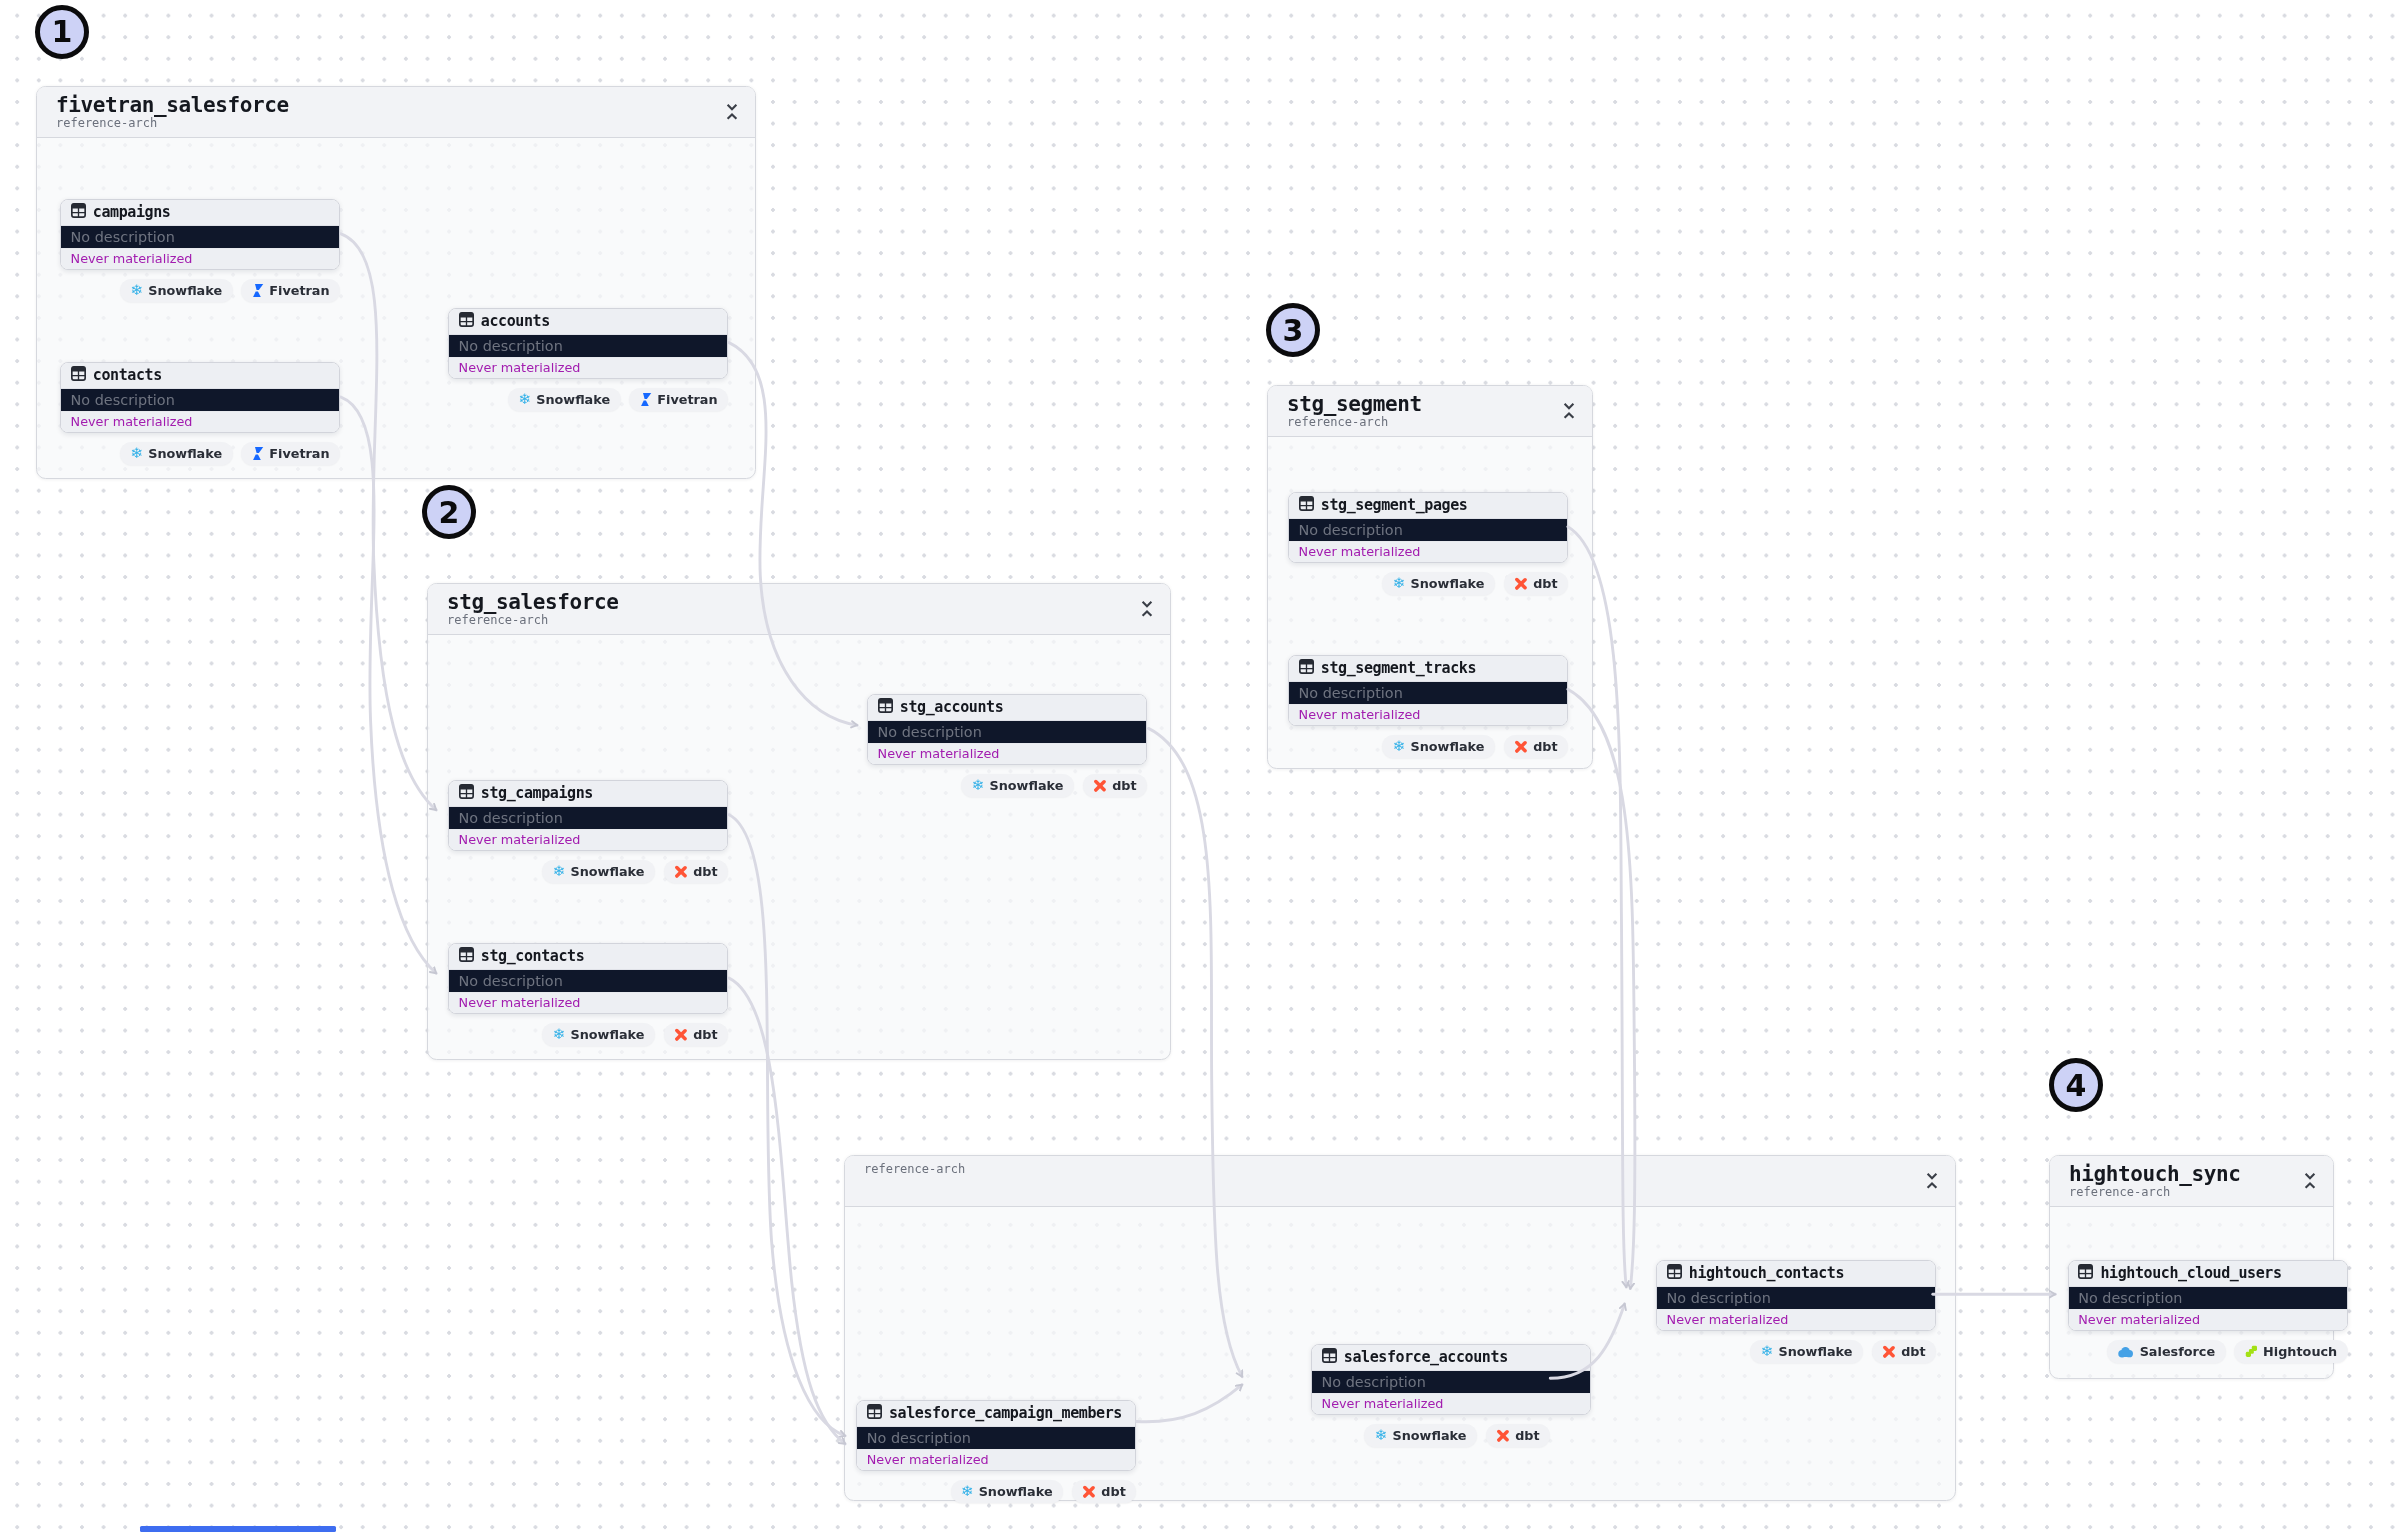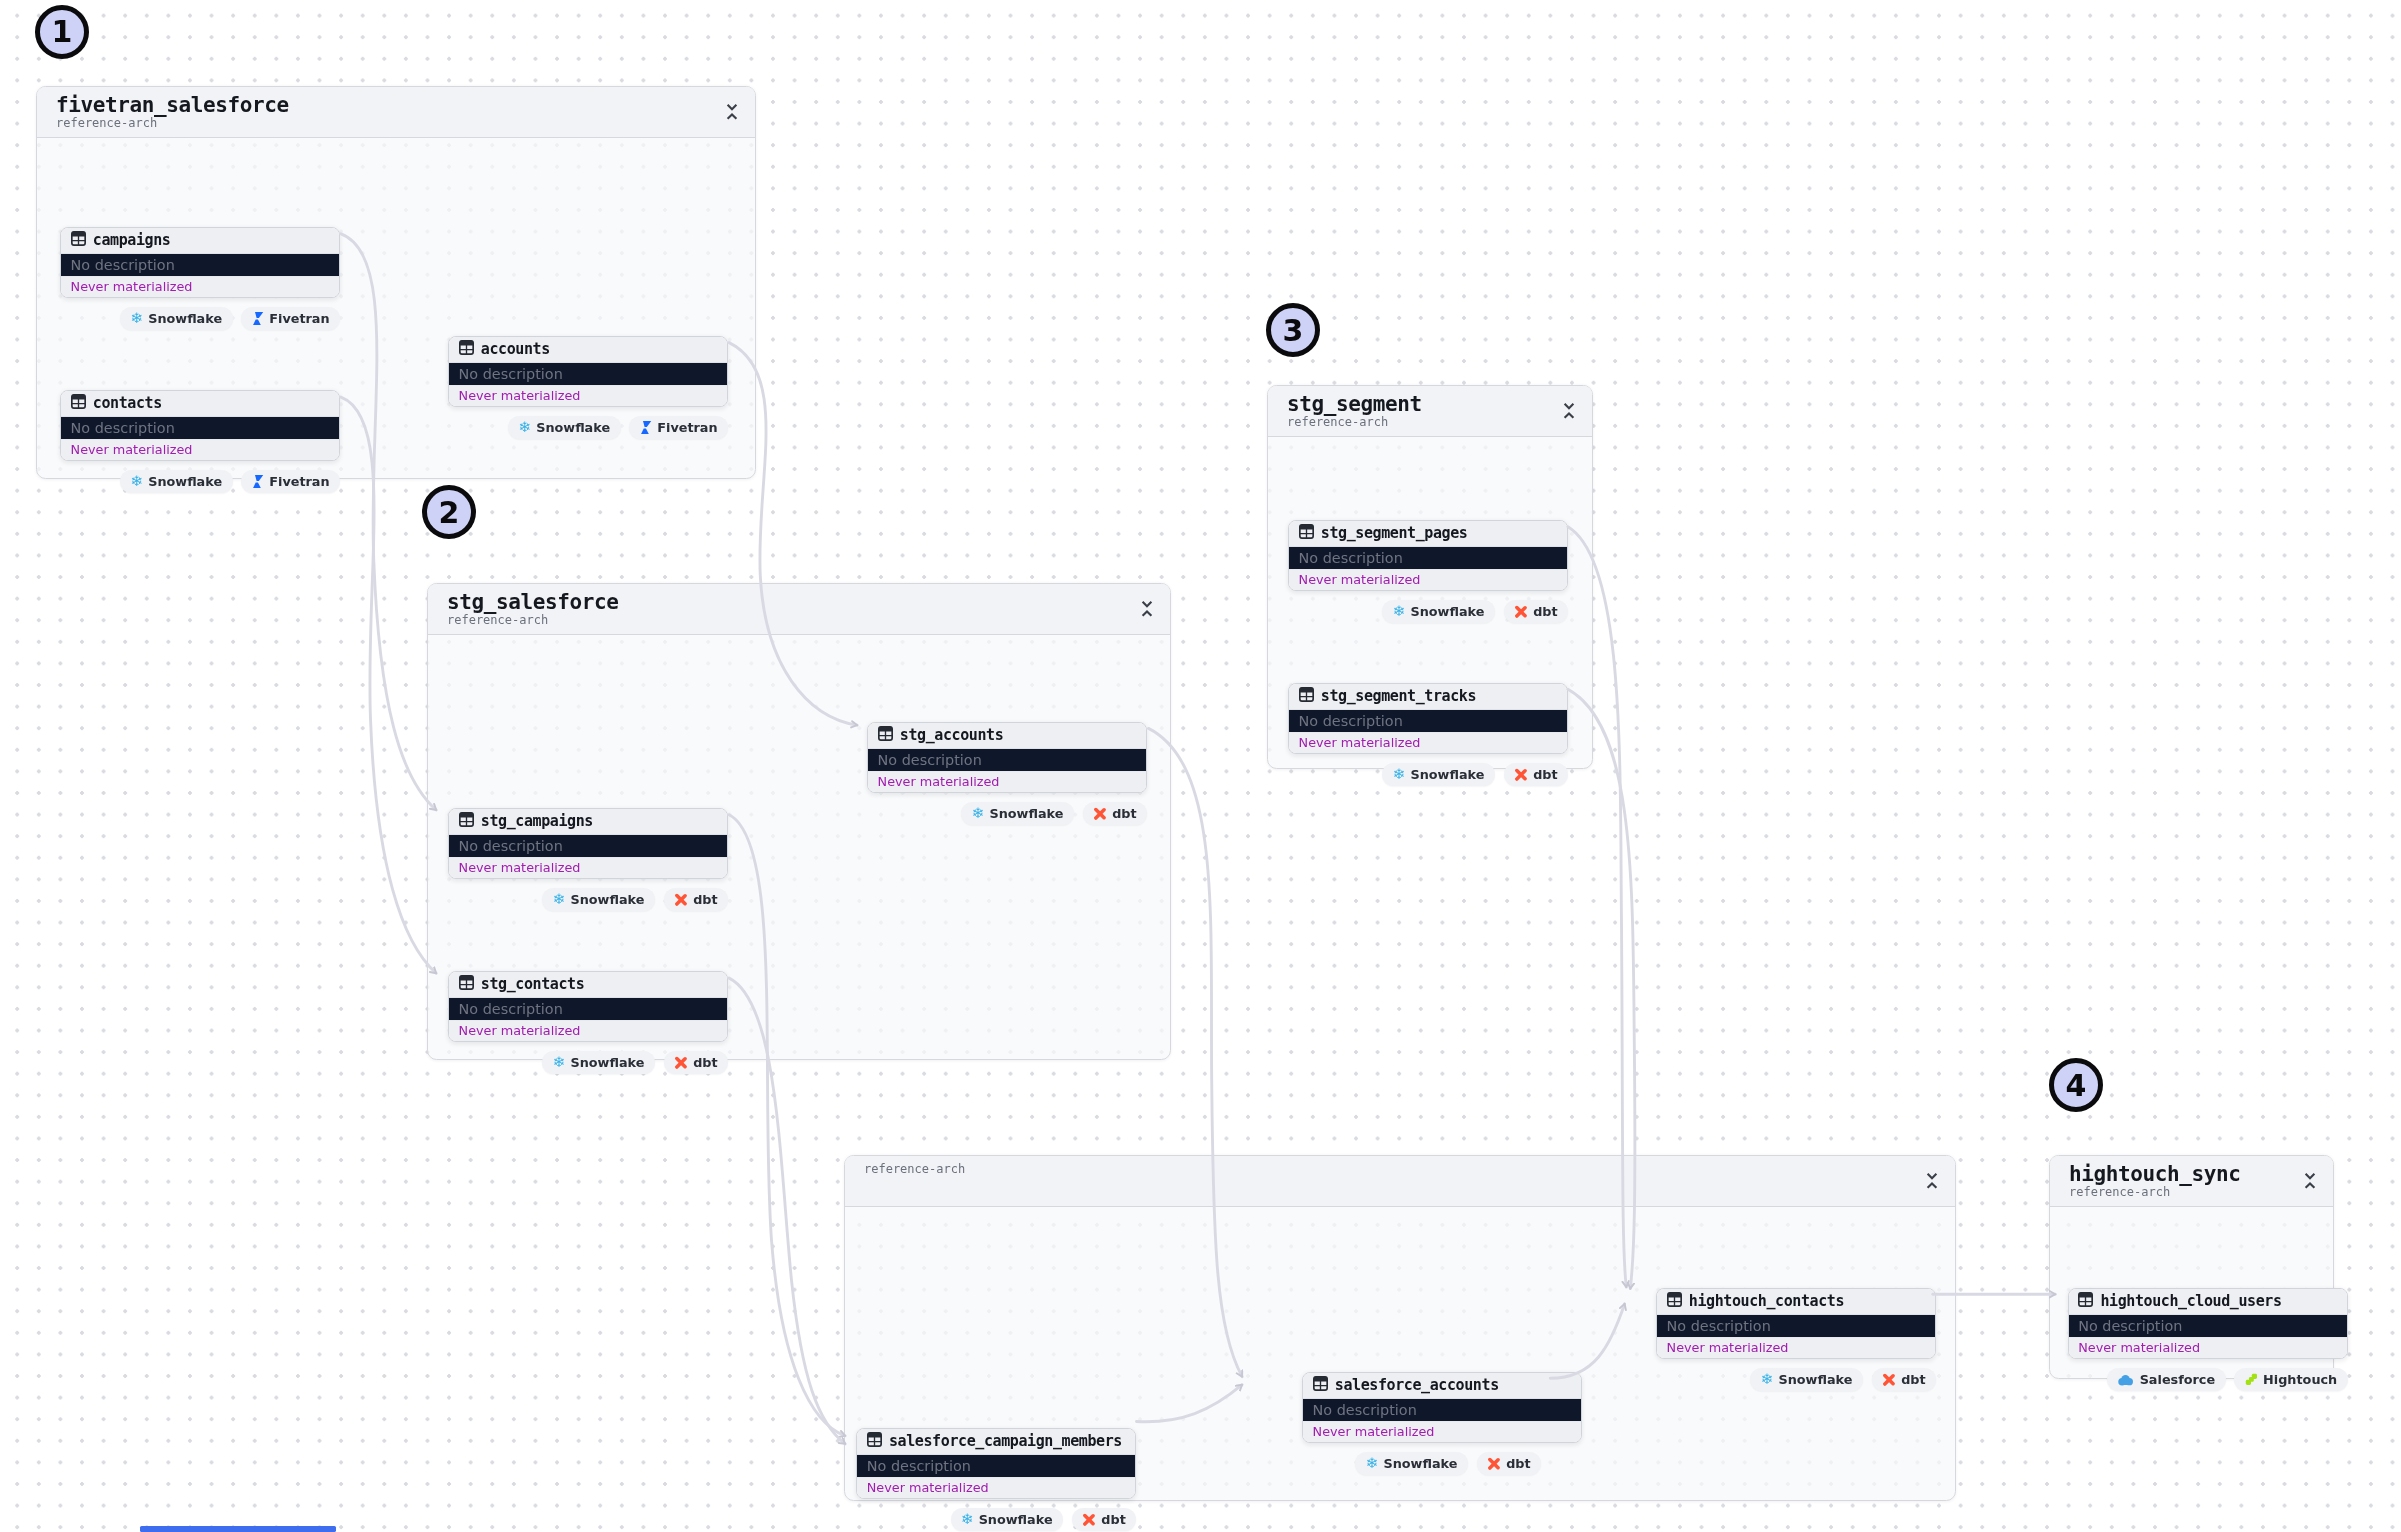--- a/index.html
+++ b/index.html
@@ -38,21 +38,21 @@
   }
   .group-sub {
     font-family: "DejaVu Sans Mono", monospace;
     font-size: 12px; line-height: 13.6px; color: #6b707c;
   }
   .collapse-btn {
     position: absolute; right: 14.4px; top: 16px;
     width: 17.6px; height: 19px; border: none; background: transparent; cursor: pointer;
   }
   
-  .node-wrap { position: absolute; width: 280px; margin-top: 28px; }
+  .node-wrap { position: absolute; width: 280px; }
   .node {
     position: relative; width: 280px;
     border: 1.6px solid #d2d4db; border-radius: 8px;
     background: #ffffff; overflow: hidden;
     box-shadow: 0 1.6px 4.8px rgba(15,20,40,0.09);
   }
   .node-title {
     height: 25.6px; background: #edeff3;
     display: flex; align-items: center; gap: 7.2px; padding: 0 9.6px;
     border-bottom: 0.8px solid #e0e2e8;
@@ -444,21 +444,21 @@
                   <rect x="7" y="-1" width="4.6" height="20" rx="2.3" transform="rotate(45 9 9)"></rect>
                   <rect x="7" y="-1" width="4.6" height="20" rx="2.3" transform="rotate(-45 9 9)"></rect>
                 </g>
               </svg>
             </span>
             <span>dbt</span>
           </span>
       </div>
     </div>
 
-    <div class="node-wrap" style="left:416px; top:188px;padding-left:41px;">
+    <div class="node-wrap" style="left:425px; top:188px;padding-left:41px;">
       <div class="node">
         <div class="node-title">
             <span class="bicon"><svg width="15" height="15" viewBox="0 0 18 18">
                 <rect x="1" y="1" width="16" height="16" rx="2.5" fill="none" stroke="#262a33" stroke-width="2"></rect>
                 <path d="M1,2.5 a2,2 0 0 1 2,-1.5 h12 a2,2 0 0 1 2,1.5 v4 h-16 z" fill="#262a33"></path>
                 <line x1="9" y1="6" x2="9" y2="17" stroke="#262a33" stroke-width="1.6"></line>
                 <line x1="1" y1="11.5" x2="17" y2="11.5" stroke="#262a33" stroke-width="1.6"></line>
               </svg></span>
             <span>salesforce_accounts</span>
           </div>

